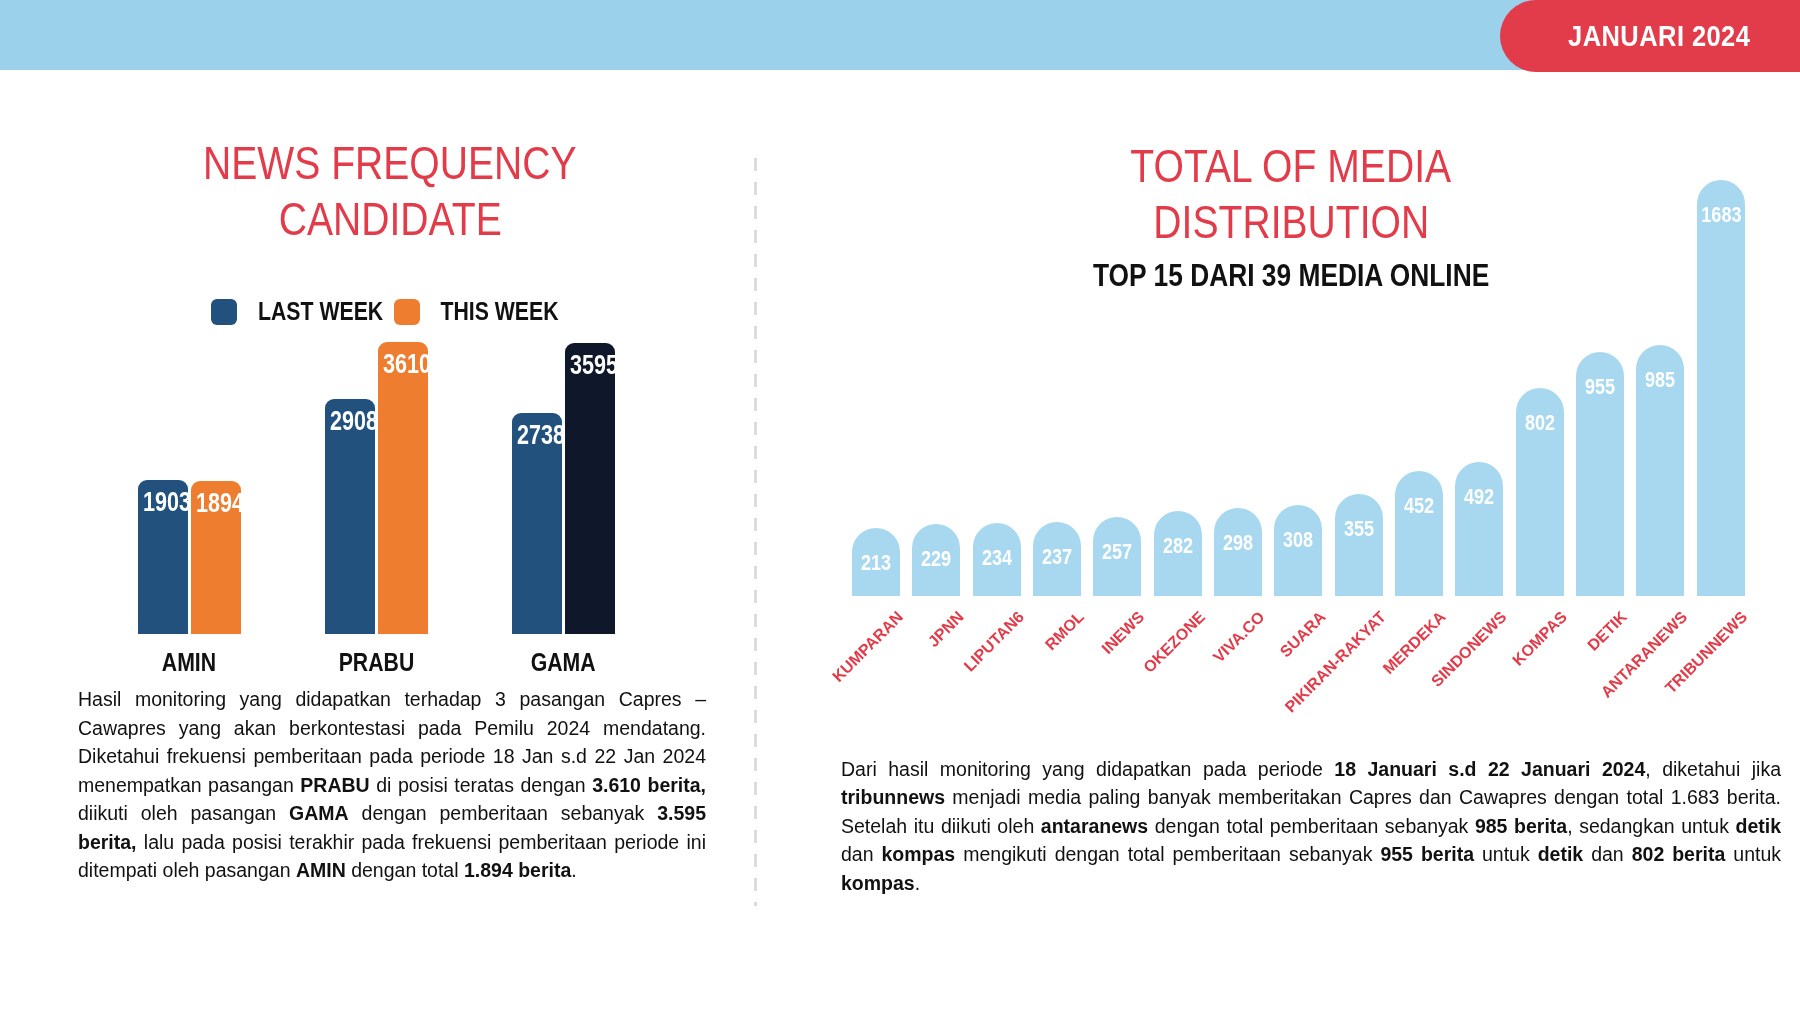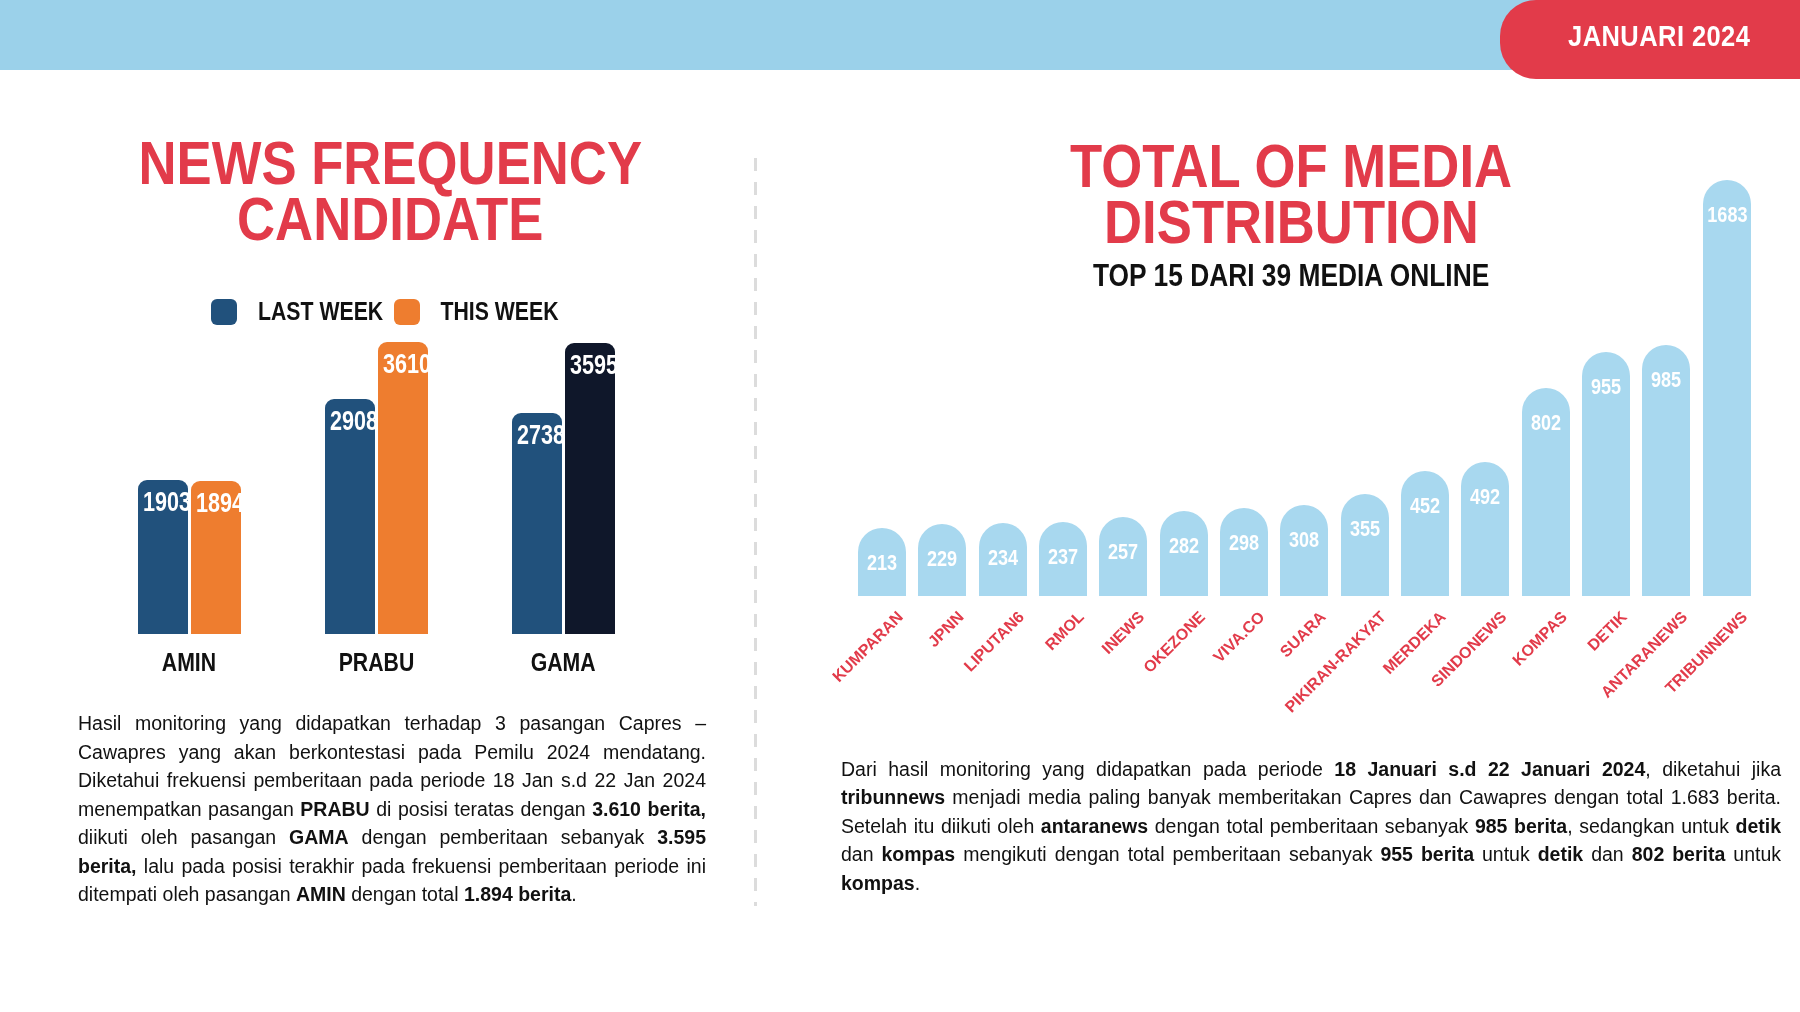--- a/index.html
+++ b/index.html
@@ -2,34 +2,34 @@
 <html style="--banner-blue: #9bd1ea; --accent-red: #e23b4a; --divider-gray: #dcdcdc;"><head>
 <meta charset="utf-8">
 <style>
   html,body { margin:0; padding:0; background:#ffffff; }
   .page { position:relative; width:1800px; height:1012px; background:#ffffff; overflow:hidden;
           font-family:"Liberation Sans", sans-serif; color:#111; }
 
   
   .banner { position:absolute; top:0; left:0; width:1800px; height:70px; background:var(--banner-blue,#9bd1ea); }
   .pill { position:absolute; top:0; right:0; height:72px; background:var(--accent-red,#e23b4a);
-          border-radius:36px 0 0 36px; display:flex; align-items:center; padding:0 34px 7px 52px; }
+          border-radius:36px 0 0 36px; display:flex; align-items:center; padding:0 34px 0 52px; }
   .pill-text { color:#fff; font-size:30px; font-weight:800; letter-spacing:.5px; }
 
   .condensed { display:inline-block; transform:scaleX(.85); transform-origin:center; white-space:nowrap; }
 
   
   .divider { position:absolute; left:754px; top:158px; width:3px; height:748px;
              background:repeating-linear-gradient(to bottom, var(--divider-gray,#dcdcdc) 0 13px, transparent 13px 24px); }
 
   
   .sec-left  { position:absolute; left:60px;  top:135px; width:660px; }
   .sec-right { position:absolute; left:816px; top:138px; width:950px; height:760px; }
 
-  .big-title { text-align:center; color:var(--accent-red,#e23b4a); font-size:62px; font-weight:700;
+  .big-title { text-align:center; color:var(--accent-red,#e23b4a); font-size:46px; font-weight:400;
                line-height:56px; letter-spacing:0; }
   .subtitle { text-align:center; font-size:31px; font-weight:800; color:#111; margin-top:8px; }
 
   
   .legend { display:flex; justify-content:center; margin-top:50px; align-items:center; }
   .legend-item { display:flex; align-items:center; gap:10px; }
   .legend-swatch { width:26px; height:26px; border-radius:6px; }
   .legend-label { font-size:25px; font-weight:800; color:#111; }
 
   
@@ -37,32 +37,32 @@
   .group { display:flex; flex-direction:column; align-items:center; }
   .bars { display:flex; align-items:flex-end; gap:3px; height:292px; }
   .bar { width:50px; border-radius:9px 9px 0 0; position:relative; }
   .bar .val { position:absolute; top:7px; left:0; width:100%; text-align:center; color:#fff;
               font-size:27px; font-weight:800; transform:scaleX(.8); transform-origin:center top; }
   .cat { margin-top:14px; font-size:25px; font-weight:800; color:#111; }
 
   
   .media-chart { position:absolute; left:30px; top:42px; width:905px; height:416px;
                  display:flex; align-items:flex-end; justify-content:space-between; }
-  .rcell { position:relative; width:60px; display:flex; justify-content:flex-end; align-items:flex-end; height:416px; }
+  .rcell { position:relative; width:60px; display:flex; justify-content:center; align-items:flex-end; height:416px; }
   .rbar { width:48px; border-radius:24px 24px 0 0; position:relative; }
   .rbar .rval { position:absolute; top:22px; left:0; width:100%; text-align:center; color:#fff;
                 font-size:22px; font-weight:800; transform:scaleX(.82); transform-origin:center top; }
   .rlabel { position:absolute; top:calc(100% + 12px); right:50%; margin-right:-18px;
             transform:rotate(-45deg); transform-origin:top right; white-space:nowrap;
             font-size:16px; font-weight:800; }
 
   
   .para { font-size:19.5px; line-height:28.5px; text-align:justify; color:#111; }
   .para b { font-weight:700; }
-  .para-left { margin:32px 0 0 18px; width:628px; }
+  .para-left { margin:8px 0 0 18px; width:628px; }
   .para-right { position:absolute; left:25px; top:597px; width:940px; }
 </style>
 </head>
 <body>
 
 <div class="page">
 
   <header class="banner">
     <div class="pill">
       <span class="pill-text condensed">JANUARI 2024</span>

